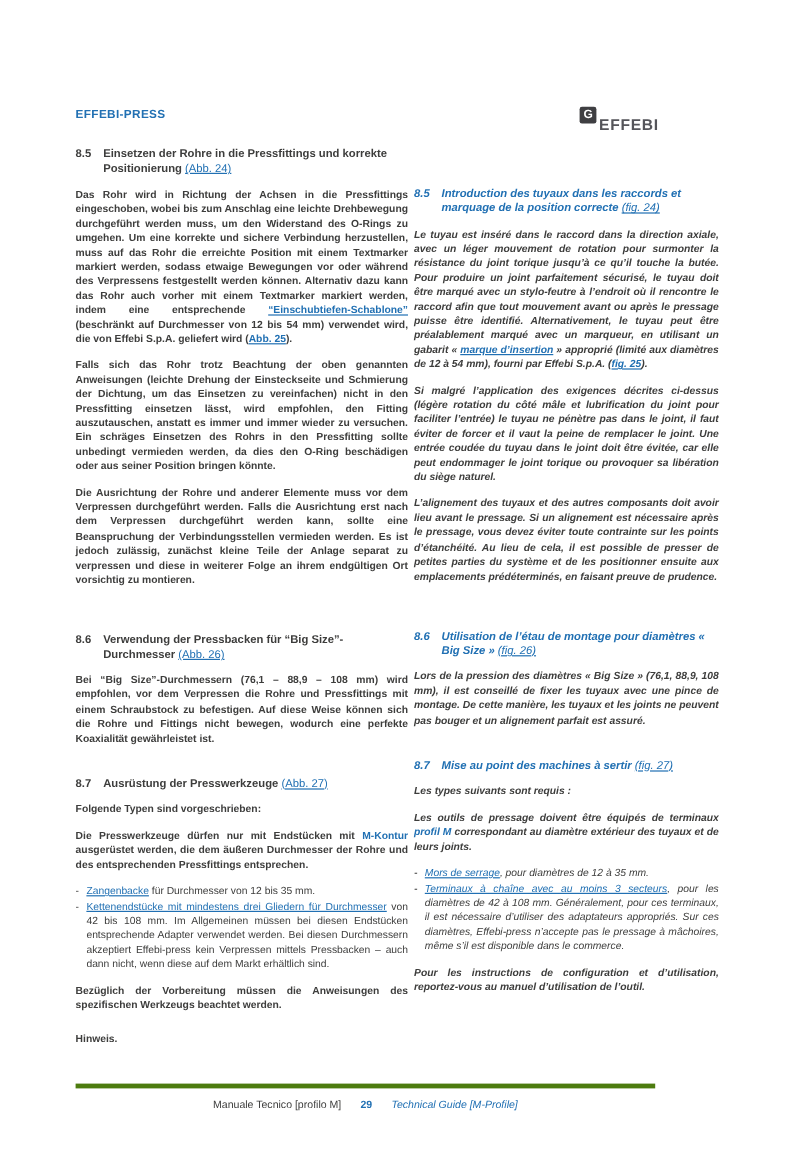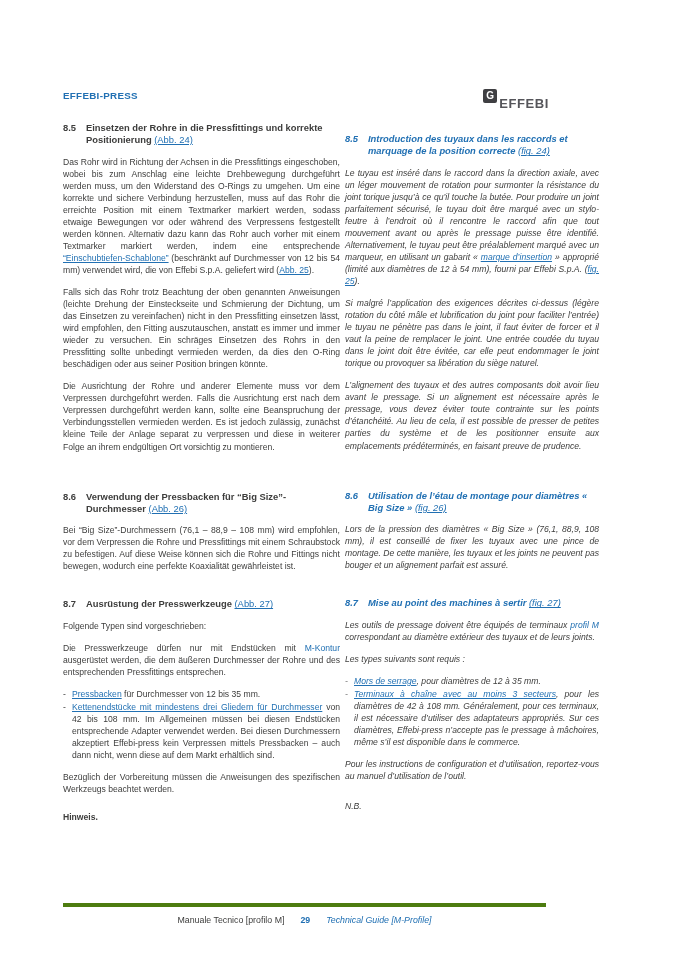--- a/index.html
+++ b/index.html
@@ -25,21 +25,21 @@
   .col-de { width:277px; }
   .col-fr { width:254px; font-style:italic; }
 
   .heading { display:flex; font-size:9.4px; font-weight:700; line-height:1.32; margin-bottom:9px; color:var(--ink); }
   .col-fr .heading { color:var(--accent); }
   .h-num { width:23px; flex-shrink:0; }
   .h-title { flex:1; }
   .ref { color:var(--accent); text-decoration:underline; font-weight:400; cursor:pointer; }
   .heading .ref { font-weight:400; }
 
-  .body-p { font-size:8.6px; line-height:1.4; text-align:justify; margin:0 0 10px 0; color:var(--ink); }
+  .body-p { font-size:8.6px; line-height:1.4; text-align:justify; margin:0 0 10px 0; color:var(--ink);font-weight:bold; }
   .link { color:var(--accent); text-decoration:underline; cursor:pointer; }
   .term { color:var(--accent); }
 
   .sec-gap-big { margin-top:38px; }
   .sec-gap { margin-top:26px; }
 
   .bullets { margin-bottom:10px; }
   .bullet { display:flex; font-size:8.6px; line-height:1.4; color:var(--ink); margin-bottom:1px; }
   .dash { width:9px; flex-shrink:0; }
   .bullet-body { flex:1; text-align:justify; }
@@ -97,21 +97,21 @@
         <span class="h-title"><span>Ausrüstung der Presswerkzeuge </span><a class="ref">(Abb. 27)</a></span>
       </div>
 
       <p class="body-p">Folgende Typen sind vorgeschrieben:</p>
 
       <p class="body-p"><span>Die Presswerkzeuge dürfen nur mit Endstücken mit </span><span class="term">M-Kontur</span><span> ausgerüstet werden, die dem äußeren Durchmesser der Rohre und des entsprechenden Pressfittings entsprechen.</span></p>
 
       <div class="bullets">
         <div class="bullet">
           <span class="dash">-</span>
-          <span class="bullet-body"><a class="link">Pressbacken</a><span> für Durchmesser von 12 bis 35 mm.</span></span>
+          <span class="bullet-body"><a class="link">Zangenbacke</a><span> für Durchmesser von 12 bis 35 mm.</span></span>
         </div>
         <div class="bullet">
           <span class="dash">-</span>
           <span class="bullet-body"><a class="link">Kettenendstücke mit mindestens drei Gliedern für Durchmesser</a><span> von 42 bis 108 mm. Im Allgemeinen müssen bei diesen Endstücken entsprechende Adapter verwendet werden. Bei diesen Durchmessern akzeptiert Effebi-press kein Verpressen mittels Pressbacken – auch dann nicht, wenn diese auf dem Markt erhältlich sind.</span></span>
         </div>
       </div>
 
       <p class="body-p">Bezüglich der Vorbereitung müssen die Anweisungen des spezifischen Werkzeugs beachtet werden.</p>
 
       <div class="note-title">Hinweis.</div>
@@ -135,38 +135,37 @@
         <span class="h-title"><span>Utilisation de l’étau de montage pour diamètres « Big Size » </span><a class="ref">(fig. 26)</a></span>
       </div>
 
       <p class="body-p">Lors de la pression des diamètres « Big Size » (76,1, 88,9, 108 mm), il est conseillé de fixer les tuyaux avec une pince de montage. De cette manière, les tuyaux et les joints ne peuvent pas bouger et un alignement parfait est assuré.</p>
 
       <div class="heading sec-gap">
         <span class="h-num">8.7</span>
         <span class="h-title"><span>Mise au point des machines à sertir </span><a class="ref">(fig. 27)</a></span>
       </div>
 
+      <p class="body-p">Les types suivants sont requis :</p>
+
       <p class="body-p"><span>Les outils de pressage doivent être équipés de terminaux </span><span class="term">profil M</span><span> correspondant au diamètre extérieur des tuyaux et de leurs joints.</span></p>
-
-      <p class="body-p">Les types suivants sont requis :</p>
 
       <div class="bullets">
         <div class="bullet">
           <span class="dash">-</span>
           <span class="bullet-body"><a class="link">Mors de serrage</a><span>, pour diamètres de 12 à 35 mm.</span></span>
         </div>
         <div class="bullet">
           <span class="dash">-</span>
           <span class="bullet-body"><a class="link">Terminaux à chaîne avec au moins 3 secteurs</a><span>, pour les diamètres de 42 à 108 mm. Généralement, pour ces terminaux, il est nécessaire d’utiliser des adaptateurs appropriés. Sur ces diamètres, Effebi-press n’accepte pas le pressage à mâchoires, même s’il est disponible dans le commerce.</span></span>
         </div>
       </div>
 
       <p class="body-p">Pour les instructions de configuration et d’utilisation, reportez-vous au manuel d’utilisation de l’outil.</p>
 
-      <div class="note-title">N.B.</div>
 
     </section>
 
   </main>
 
   <footer class="footer">
     <span class="footer-left">Manuale Tecnico [profilo M]</span>
     <span class="footer-page">29</span>
     <span class="footer-right">Technical Guide [M-Profile]</span>
   </footer>

